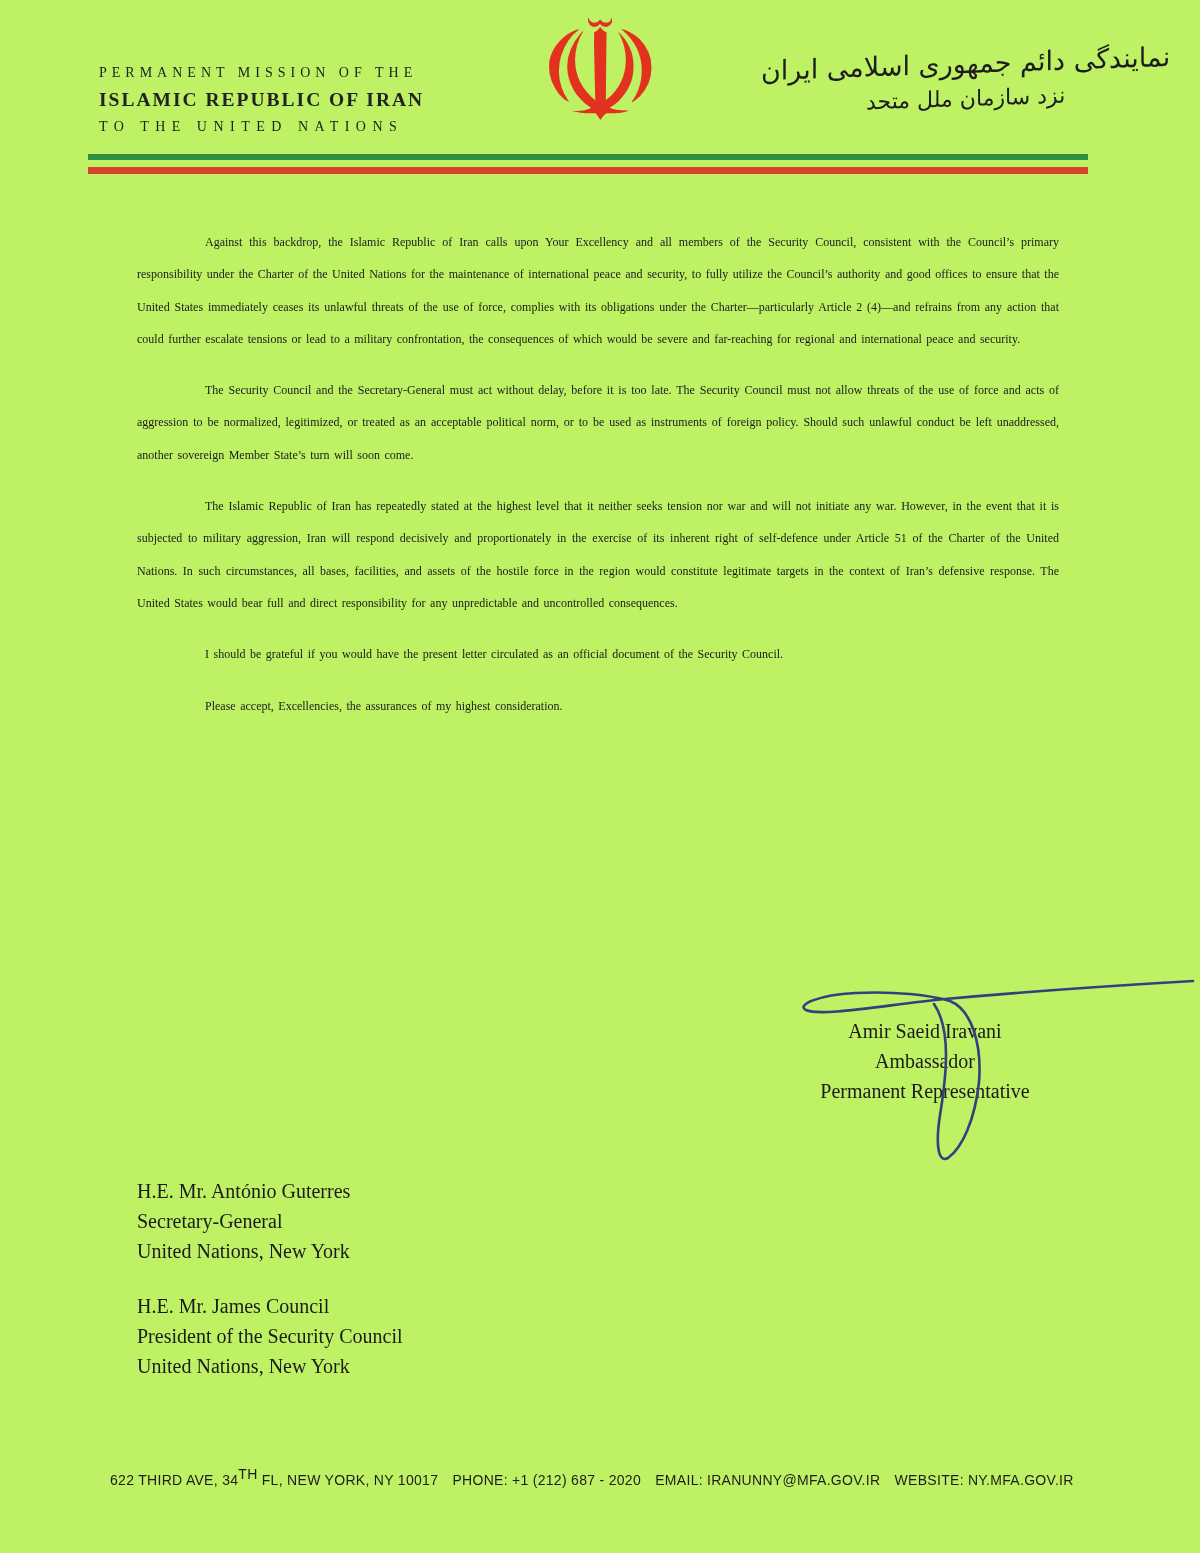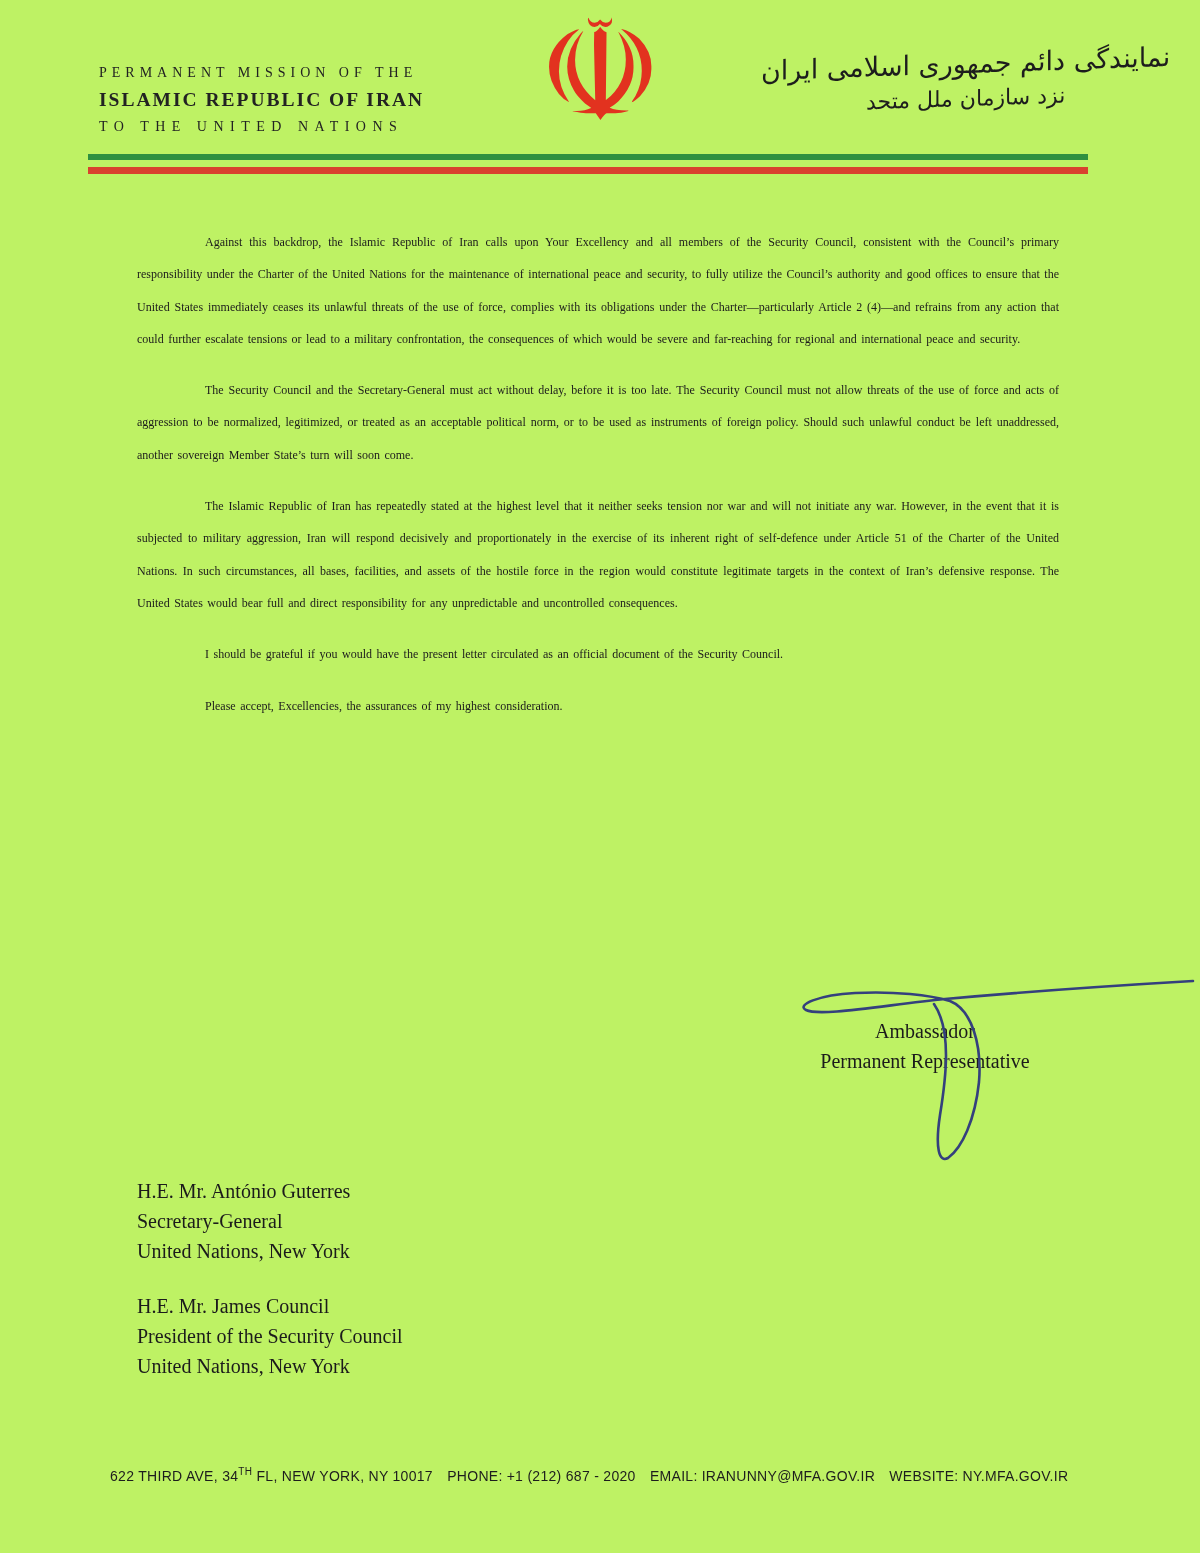--- a/index.html
+++ b/index.html
@@ -45,21 +45,21 @@
   
   .recipients{position:absolute;left:137px;top:1176px;font-size:20px;line-height:30px}
   .recipient{margin-bottom:25px}
   .recipient div{white-space:nowrap}
   
   .footer{
     position:absolute;left:110px;top:1466px;width:1000px;
     font-family:"Liberation Sans",sans-serif;font-size:14px;letter-spacing:.3px;
     color:#1d1d1d;white-space:nowrap;
   }
-  .footer sup{font-size:10px}
+  .footer sup{font-size:14px}
   .footer .seg{margin-right:10px}
   .footer .lbl{margin-right:4px}
 </style>
 </head>
 <body>
 
 <div class="page">
 
   <div class="hdr-left">
     <p class="hdr-line1">PERMANENT MISSION OF THE</p>
@@ -79,20 +79,21 @@
 
   <div class="body-text">
     <p>Against this backdrop, the Islamic Republic of Iran calls upon Your Excellency and all members of the Security Council, consistent with the Council’s primary responsibility under the Charter of the United Nations for the maintenance of international peace and security, to fully utilize the Council’s authority and good offices to ensure that the United States immediately ceases its unlawful threats of the use of force, complies with its obligations under the Charter—particularly Article 2 (4)—and refrains from any action that could further escalate tensions or lead to a military confrontation, the consequences of which would be severe and far-reaching for regional and international peace and security.</p>
     <p>The Security Council and the Secretary-General must act without delay, before it is too late. The Security Council must not allow threats of the use of force and acts of aggression to be normalized, legitimized, or treated as an acceptable political norm, or to be used as instruments of foreign policy. Should such unlawful conduct be left unaddressed, another sovereign Member State’s turn will soon come.</p>
     <p>The Islamic Republic of Iran has repeatedly stated at the highest level that it neither seeks tension nor war and will not initiate any war. However, in the event that it is subjected to military aggression, Iran will respond decisively and proportionately in the exercise of its inherent right of self-defence under Article 51 of the Charter of the United Nations. In such circumstances, all bases, facilities, and assets of the hostile force in the region would constitute legitimate targets in the context of Iran’s defensive response. The United States would bear full and direct responsibility for any unpredictable and uncontrolled consequences.</p>
     <p>I should be grateful if you would have the present letter circulated as an official document of the Security Council.</p>
     <p>Please accept, Excellencies, the assurances of my highest consideration.</p>
   </div>
 
   <div class="sig-block">
+    <div>Amir Saeid Iravani</div>
     <div>Ambassador</div>
     <div>Permanent Representative</div>
   </div>
 
   <svg class="sig-svg" viewBox="0 0 1200 1553" xmlns="http://www.w3.org/2000/svg">
     <path d="M 1193 981
              C 1090 987, 1000 994, 945 999
              C 885 1005, 820 1017, 806 1010
              C 796 1005, 818 995, 855 993
              C 895 991, 930 995, 950 1001

